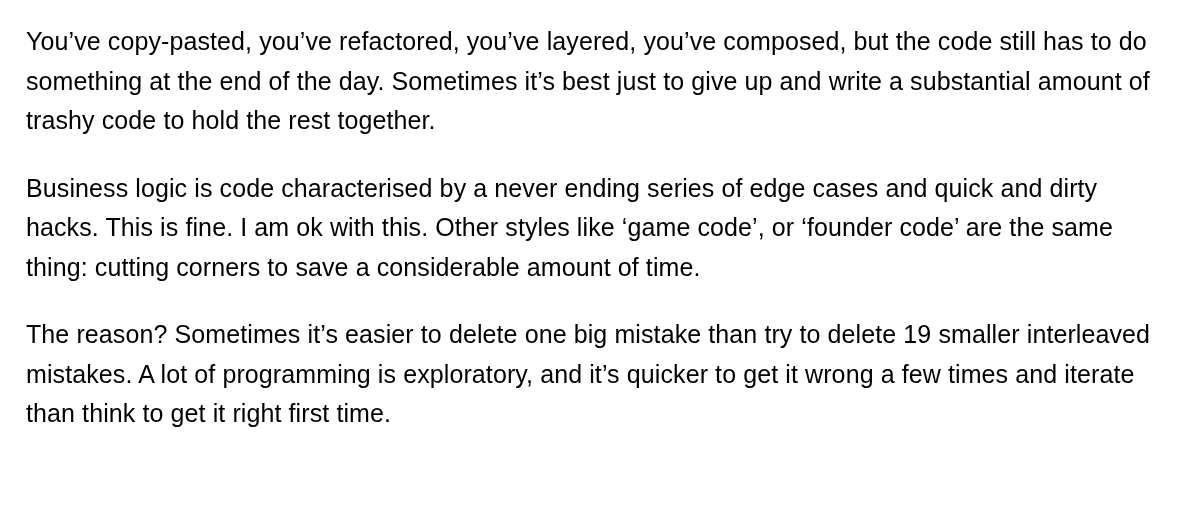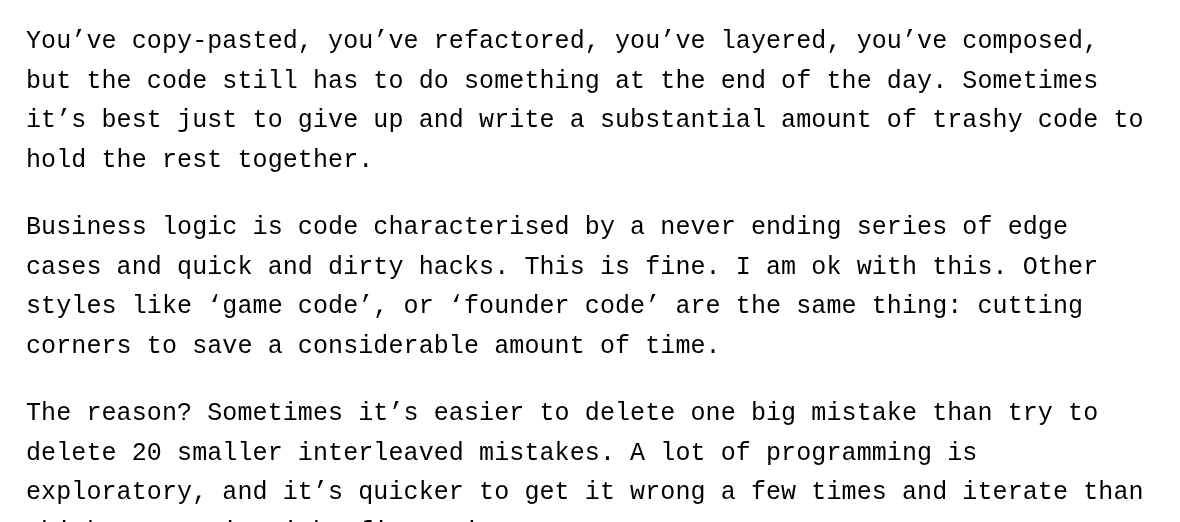--- a/index.html
+++ b/index.html
@@ -13,24 +13,23 @@
       font-size: 25px;
       line-height: 1.58;
       color: #000000;
       padding: 22px 26px 26px 26px;
       box-sizing: border-box;
       font-weight: 400;
       letter-spacing: 0.1px;
     }
     p {
       margin: 0 0 28px 0;
-      font-family: Liberation Mono, monospace;
     }
     p:last-child {
       margin-bottom: 0;
     }
   </style>
 </head>
 <body>
 
 <p>You’ve copy-pasted, you’ve refactored, you’ve layered, you’ve composed, but the code still has to do something at the end of the day. Sometimes it’s best just to give up and write a substantial amount of trashy code to hold the rest together.</p>
 <p>Business logic is code characterised by a never ending series of edge cases and quick and dirty hacks. This is fine. I am ok with this. Other styles like ‘game code’, or ‘founder code’ are the same thing: cutting corners to save a considerable amount of time.</p>
-<p>The reason? Sometimes it’s easier to delete one big mistake than try to delete 20 smaller interleaved mistakes. A lot of programming is exploratory, and it’s quicker to get it wrong a few times and iterate than think to get it right first time.</p>
+<p>The reason? Sometimes it’s easier to delete one big mistake than try to delete 19 smaller interleaved mistakes. A lot of programming is exploratory, and it’s quicker to get it wrong a few times and iterate than think to get it right first time.</p>
 
 </body></html>

